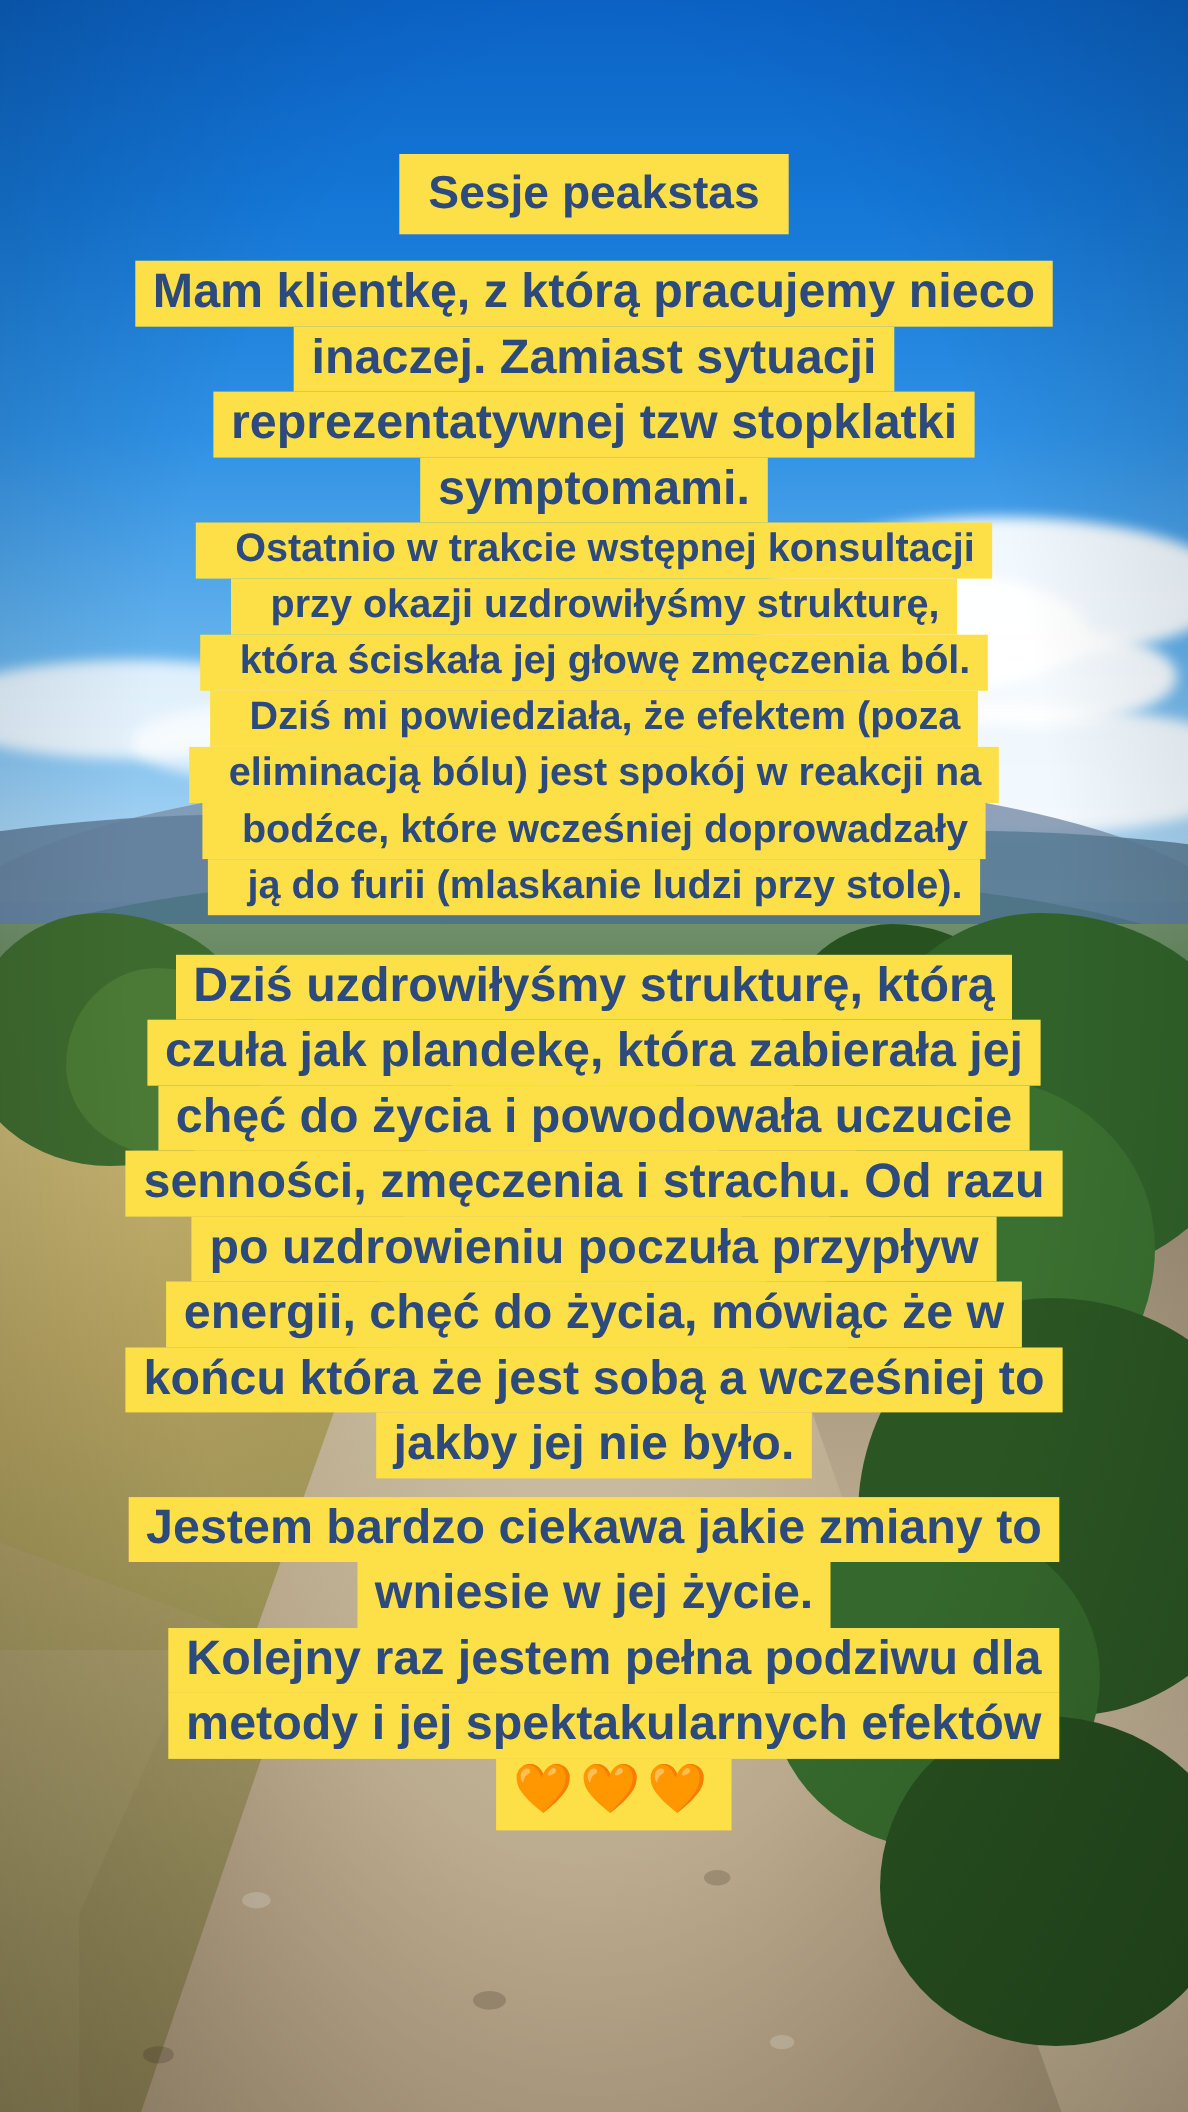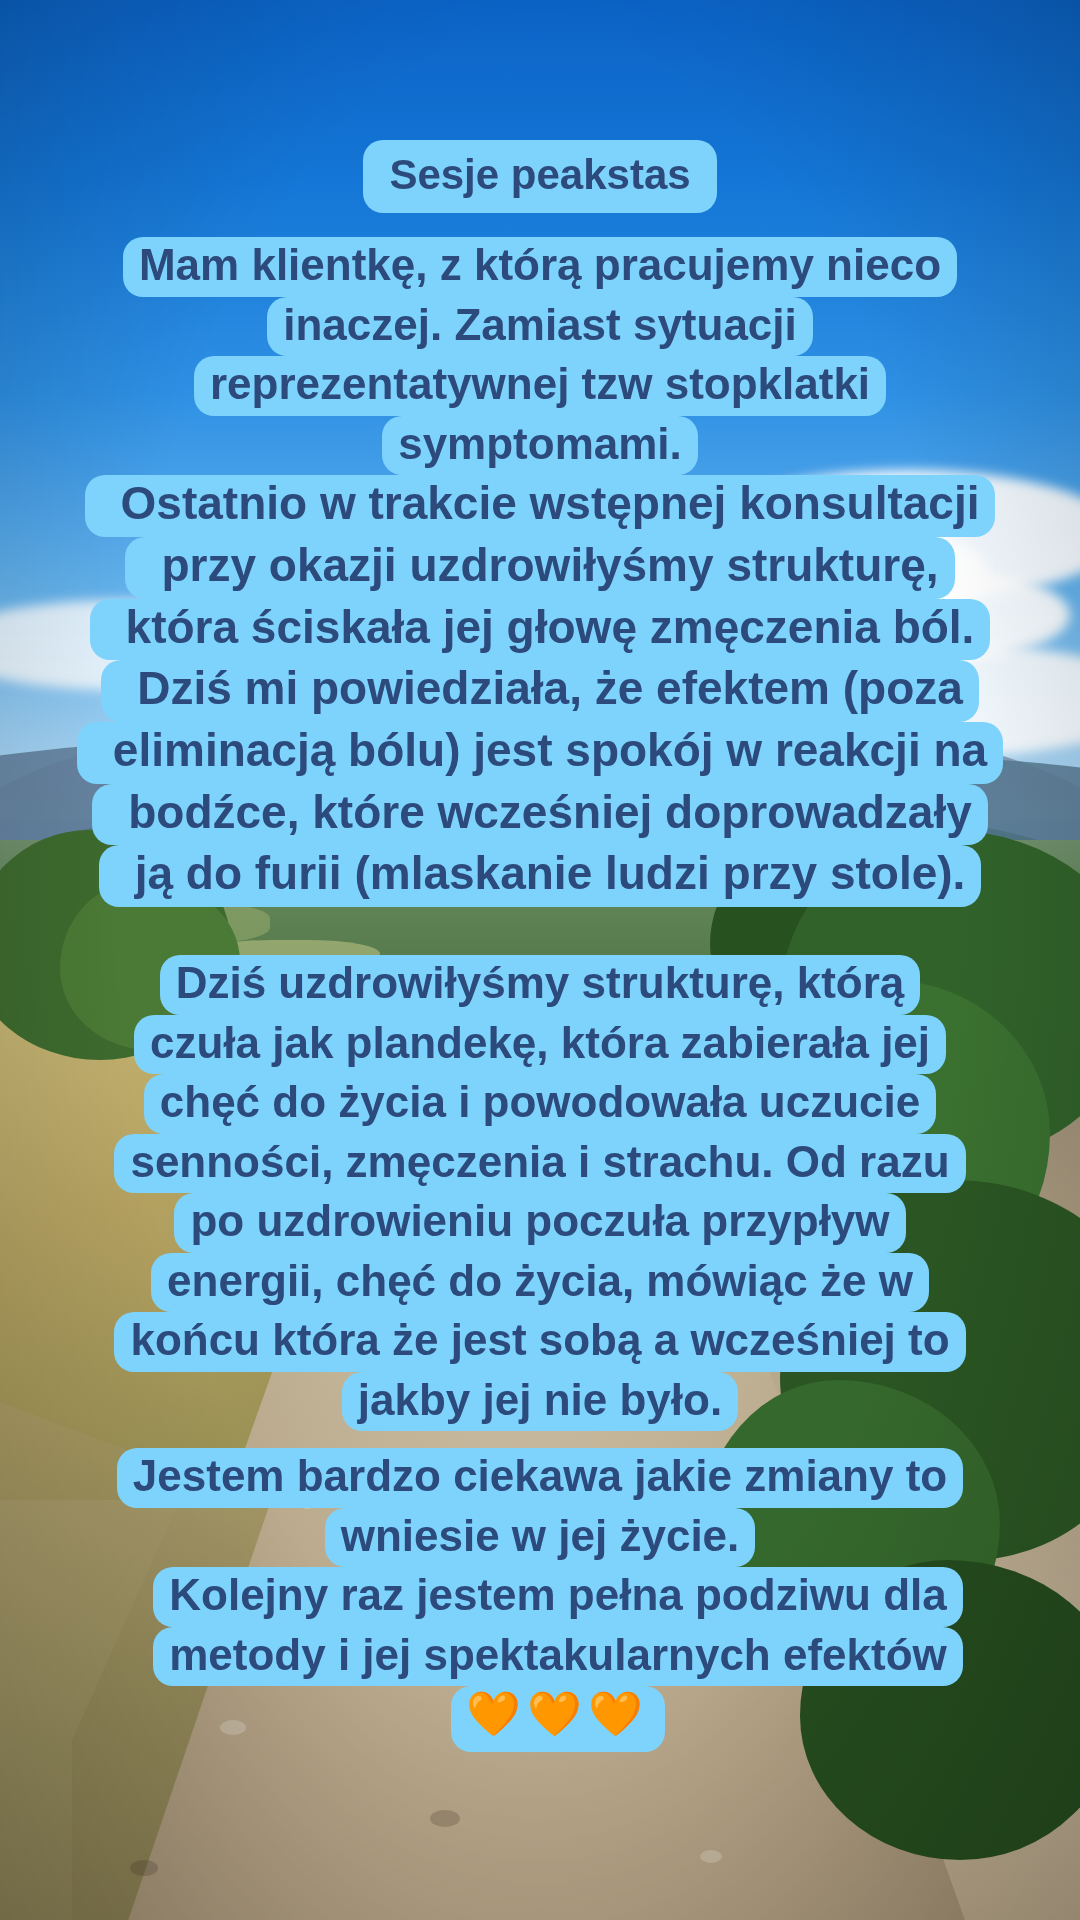--- a/index.html
+++ b/index.html
@@ -159,41 +159,41 @@
 
   .text-block {
     width: 100%;
     display: flex;
     flex-direction: column;
     align-items: center;
   }
 
   .tline {
     display: inline-block;
-    background: #7dd3fc;
+    background: #fde047;
     color: #2c4a7c;
     font-weight: 600;
     line-height: 1.08;
     padding: 4px 16px 8px 16px;
-    border-radius: 20px;
+    border-radius: 0;
     white-space: pre;
     text-align: center;
     box-shadow: 0 0 0 0 rgba(0,0,0,0);
   }
 
   .blk-title { margin-top: 140px; }
   .blk-title .tline { font-size: 42px; padding: 12px 26px 16px 26px; }
 
   .blk-1 { margin-top: 24px; }
   .blk-1 .tline { font-size: 44px; }
 
   .blk-2 { margin-top: 0px; }
-  .blk-2 .tline { font-size: 46px; padding-left: 36px; }
-
-  .blk-3 { margin-top: 48px; }
+  .blk-2 .tline { font-size: 36px; padding-left: 36px; }
+
+  .blk-3 { margin-top: 36px; }
   .blk-3 .tline { font-size: 44px; }
 
   .blk-4 { margin-top: 17px; }
   .blk-4 .tline { font-size: 44px; }
 
   .blk-5 { margin-top: 0px; }
   .blk-5 .tline { font-size: 44px; margin-left: 36px; }
 
   .emoji-line { font-size: 46px; letter-spacing: 6px; padding-bottom: 14px; }
 </style>

